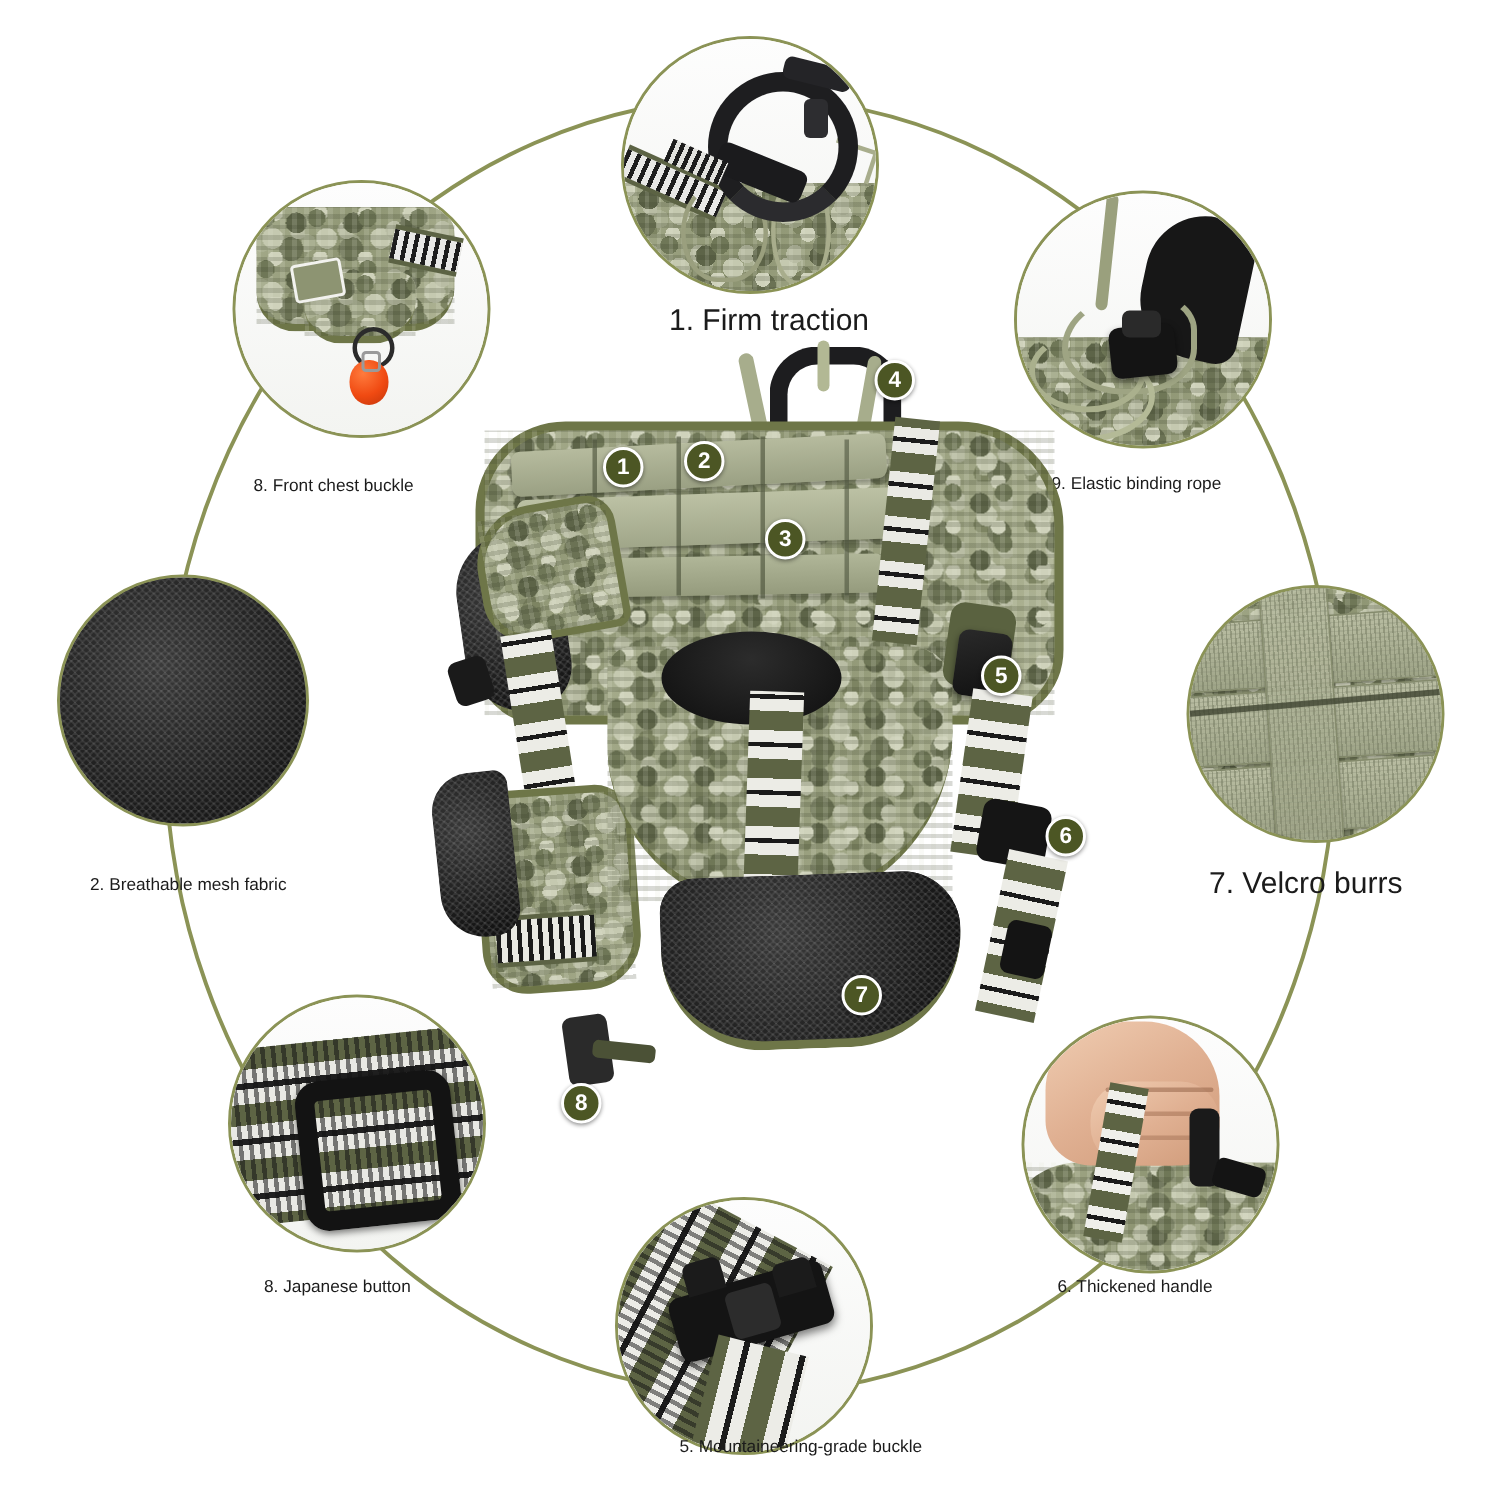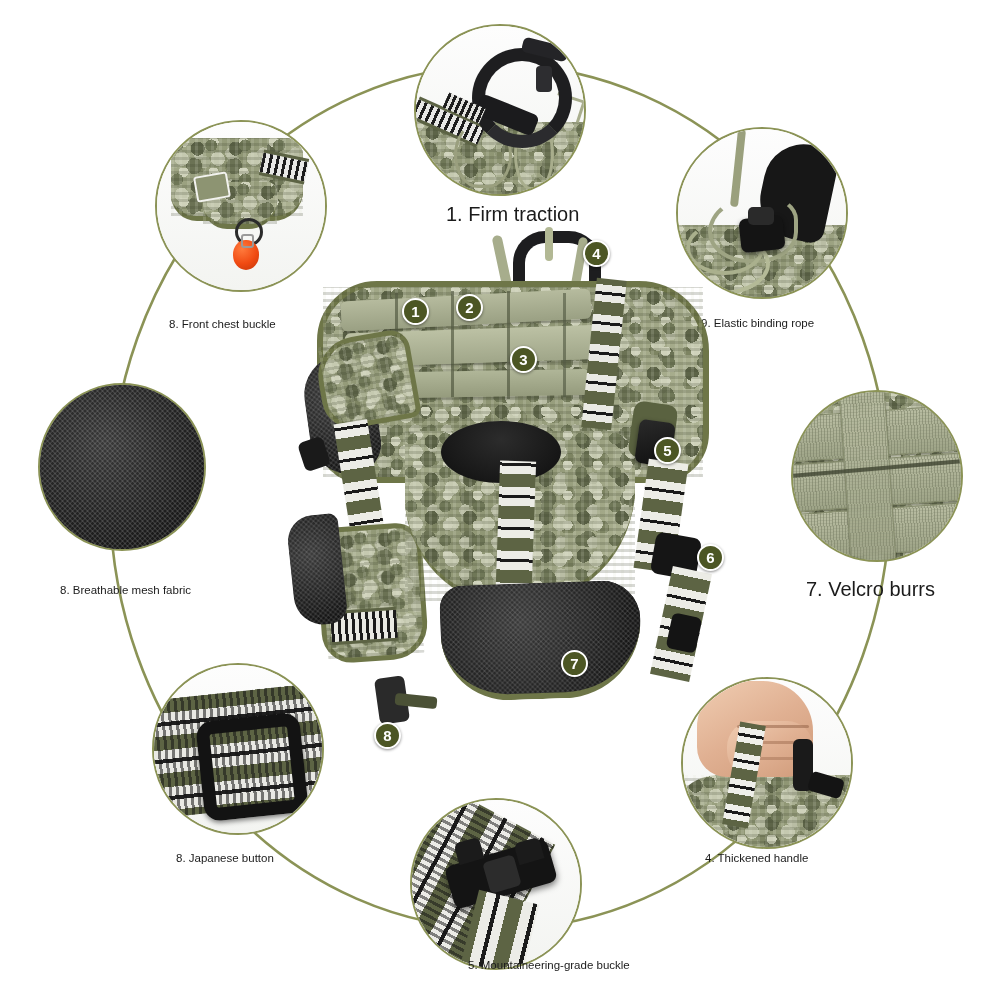--- a/index.html
+++ b/index.html
@@ -159,21 +159,21 @@
       <div style="position:absolute;left:76px;top:118px;width:26px;height:30px;border-radius:48% 48% 50% 50%;
             background:radial-gradient(circle at 35% 30%,#ff7b3d 0%,#f04a12 55%,#c1350a 100%);"></div>
       <div style="position:absolute;left:84px;top:112px;width:9px;height:10px;border:2px solid #9a9a9a;border-radius:3px;"></div>
     </div>
   </div>
   <div class="caption cap-sm" style="left:169px;top:318px;">8. Front chest buckle</div>
 
   <div class="inset" style="left:38px;top:383px;width:168px;height:168px;">
     <div class="photo mesh"></div>
   </div>
-  <div class="caption cap-sm" style="left:60px;top:584px;">8. Breathable mesh fabric</div>
+  <div class="caption cap-sm" style="left:60px;top:584px;">2. Breathable mesh fabric</div>
 
   <div class="inset" style="left:152px;top:663px;width:172px;height:172px;">
     <div class="photo whitebg">
 
       <div style="position:absolute;left:-10px;top:26px;width:200px;height:118px;transform:rotate(-6deg);
            background:
              repeating-linear-gradient(0deg,
                #5d6444 0 7px,
                #e9e9e4 7px 17px,
                #202020 17px 21px,
@@ -212,21 +212,21 @@
       <div style="position:absolute;left:56px;top:96px;width:62px;height:84px;transform:rotate(14deg);
            background:
              repeating-linear-gradient(90deg,
                #5d6444 0 8px,
                #ecece7 8px 18px,
                #1c1c1c 18px 22px,
                #ecece7 22px 31px,
                #5d6444 31px 38px);"></div>
     </div>
   </div>
-  <div class="caption cap-sm" style="left:440px;top:959px;padding-left:28px;">5. Mountaineering-grade buckle</div>
+  <div class="caption cap-sm" style="left:425px;top:959px;padding-left:28px;">5. Mountaineering-grade buckle</div>
 
   <div class="inset" style="left:681px;top:677px;width:172px;height:172px;">
     <div class="photo whitebg">
 
       <div class="camo" style="position:absolute;left:-14px;top:96px;width:210px;height:90px;border-radius:50px 30px 0 0;">
         <div class="camo-fine"></div>
       </div>
 
       <div class="skin" style="position:absolute;left:14px;top:2px;width:116px;height:96px;border-radius:46px 50px 34px 30px;"></div>
       <div class="skin" style="position:absolute;left:44px;top:42px;width:86px;height:56px;border-radius:26px;"></div>
@@ -240,21 +240,21 @@
                #5d6444 0 6px,
                #efefea 6px 12px,
                #1a1a1a 12px 15px,
                #efefea 15px 21px,
                #5d6444 21px 26px);"></div>
 
       <div style="position:absolute;left:110px;top:60px;width:20px;height:52px;background:#1a1a1a;border-radius:6px;"></div>
       <div style="position:absolute;left:126px;top:96px;width:34px;height:20px;background:#141414;border-radius:5px;transform:rotate(16deg);"></div>
     </div>
   </div>
-  <div class="caption cap-sm" style="left:705px;top:852px;">4. Thickened handle</div>
+  <div class="caption cap-sm" style="left:705px;top:852px;">6. Thickened handle</div>
 
   <div class="inset" style="left:791px;top:390px;width:172px;height:172px;">
     <div class="photo camo">
       <div class="camo-fine"></div>
       <div class="velcro-strip" style="left:-6px;top:18px;width:190px;height:44px;transform:rotate(-4deg);"></div>
       <div class="velcro-strip" style="left:-6px;top:66px;width:190px;height:46px;transform:rotate(-4deg);"></div>
       <div class="velcro-strip" style="left:-6px;top:116px;width:190px;height:44px;transform:rotate(-4deg);"></div>
       <div class="velcro-strip" style="left:52px;top:-6px;width:44px;height:190px;transform:rotate(-4deg);opacity:.92;"></div>
 
       <div style="position:absolute;left:0;top:74px;width:180px;height:4px;background:#3f4431;transform:rotate(-5deg);opacity:.8;"></div>

